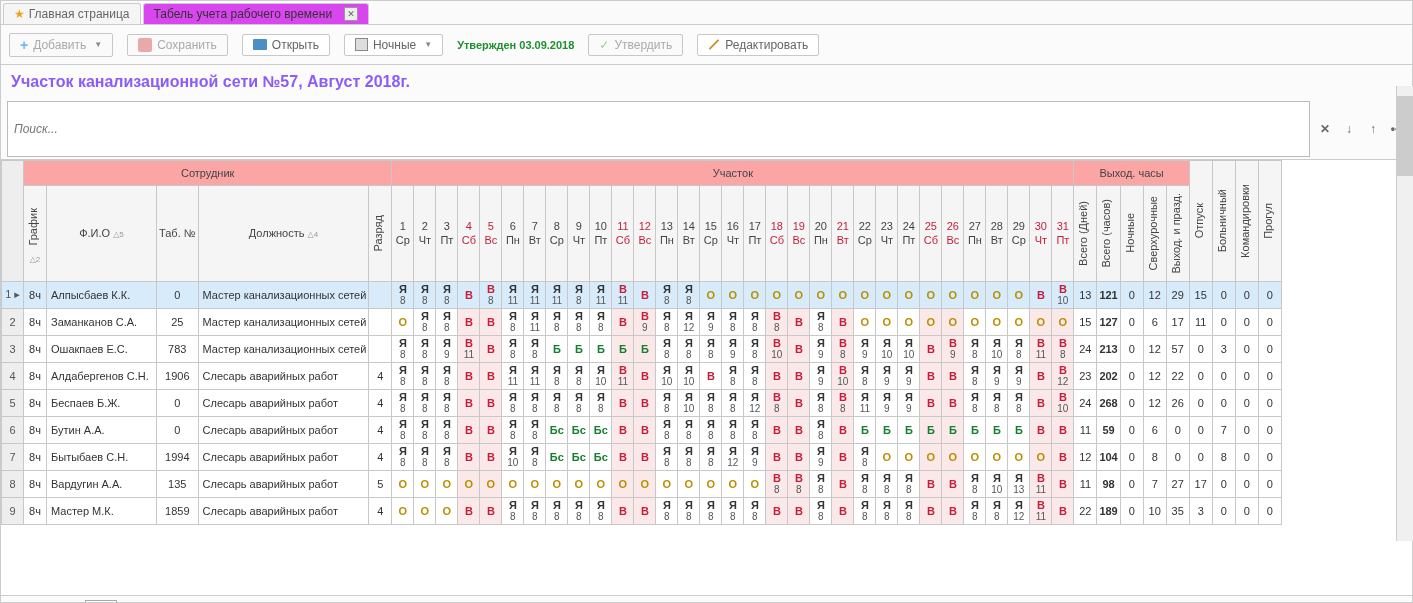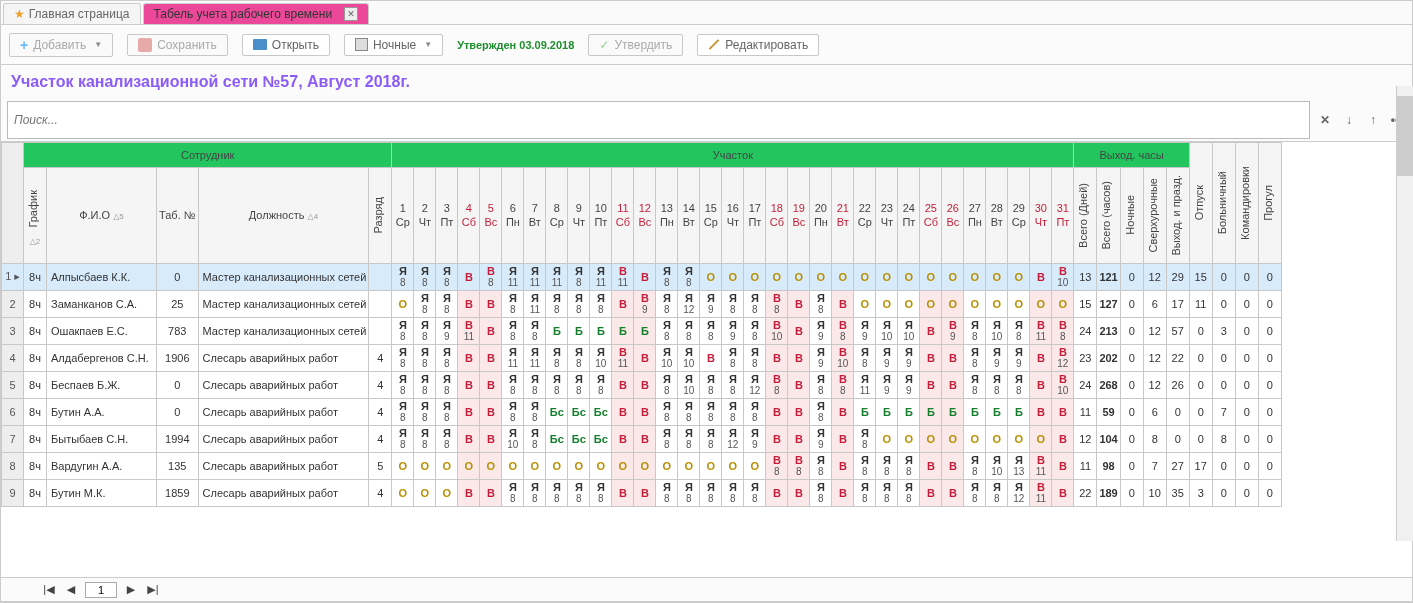--- a/index.html
+++ b/index.html
@@ -1,42 +1,42 @@
 <!DOCTYPE html>
 <html><head>
 <meta charset="utf-8">
 <style>
 *{box-sizing:border-box;margin:0;padding:0}
 body{font-family:Arial,sans-serif;font-size:12px;color:#333;background:#fff;width:1413px;height:603px;overflow:hidden;border:1px solid #ccc}
 .tabs{display:flex;background:#fafafa;border-bottom:1px solid #ccc;height:24px;align-items:flex-end}
 .tab{padding:3px 10px;border:1px solid #ccc;border-bottom:none;background:#f5f5f5;font-size:12px;color:#666;display:flex;align-items:center;gap:4px;cursor:pointer;border-radius:3px 3px 0 0;margin-left:2px}
-.tab.active{background:#ec4899;font-weight:normal;color:#333}
+.tab.active{background:#d946ef;font-weight:normal;color:#333}
 .tab .star{color:#f0a020}
 .tab-close{width:14px;height:14px;border:1px solid #999;display:flex;align-items:center;justify-content:center;font-size:9px;color:#666;margin-left:8px;background:#eee}
 .toolbar{display:flex;align-items:center;border-bottom:1px solid #ccc;height:40px;padding:0 8px;gap:14px;background:#fbfbfb}
 .btn{border:1px solid #c8c8c8;padding:3px 10px;background:#fff;font-size:12px;color:#666;display:flex;align-items:center;gap:5px;cursor:pointer;border-radius:2px}
 .btn.disabled{color:#aaa;background:#fafafa}
 .plus{color:#6bb8ff;font-weight:bold;font-size:14px}
 .disk{width:14px;height:14px;background:#e8a9a9;border-radius:2px;display:inline-block;position:relative}
 .folder{width:14px;height:11px;background:#4a8fc8;border-radius:1px;display:inline-block}
 .printer{width:13px;height:13px;border:1px solid #888;background:#ddd;display:inline-block}
 .pencil{width:2px;height:13px;background:#c49832;transform:rotate(45deg);display:inline-block;margin:0 5px}
 .check{color:#9bd09b}
 .drop{font-size:8px;color:#888;margin-left:3px}
 .approved{color:#1f8f2e;font-weight:bold;font-size:11px}
 .title{padding:8px 10px;background:#fbfbfb}
 .title h2{font-size:16px;color:#8b5cf6;font-weight:bold}
 .searchbar{display:flex;align-items:center;padding:2px 6px;gap:6px;background:#fbfbfb;border-bottom:1px solid #ccc}
-.searchbar input{flex:1;border:1px solid #bbb;padding:11px 6px;font-size:12px;color:#888;font-style:italic}
+.searchbar input{flex:1;border:1px solid #bbb;padding:20px 6px;font-size:12px;color:#888;font-style:italic}
 .sbtn{width:18px;height:18px;display:flex;align-items:center;justify-content:center;color:#666;cursor:pointer;font-weight:bold}
 .grid-wrapper{height:435px;overflow:auto;position:relative}
 table{border-collapse:collapse;font-size:11px}
 th,td{border:1px solid #c8c8c8;text-align:center;padding:1px 2px;background:#fff}
 th{background:#f5f5f5;color:#444;font-weight:normal}
-.h-group{background:#22c55e;padding:6px}
+.h-group{background:#fca5a5;padding:6px}
 .vert{writing-mode:vertical-rl;transform:rotate(180deg);padding:6px 1px;min-width:18px;white-space:nowrap;font-size:11px}
 .colh{min-width:22px;padding:3px 1px;line-height:14px}
 .num-col{background:#eee;width:22px;color:#555}
 .row-sel td{background:#d8ebfb!important}
 .cell-v{font-weight:bold;line-height:12px}
 .sub-v{font-size:10px;color:#555;line-height:12px;display:block}
 .B{color:#c41e3a}
 .O{color:#b88f00}
 .Ya{color:#333}
 .Bl{color:#157f2e}
@@ -570,21 +570,21 @@
           <td>7</td>
           <td>27</td>
           <td>17</td>
           <td>0</td>
           <td>0</td>
           <td>0</td>
         </tr>
         <tr>
           <td class="num-col">9</td>
           <td>8ч</td>
-          <td class="left">Бутин М.К.</td>
+          <td class="left">Мастер М.К.</td>
           <td>1859</td>
           <td class="left">Слесарь аварийных работ</td>
           <td>4</td>
           <td class=""><span class="cell-v O">О</span></td>
           <td class=""><span class="cell-v O">О</span></td>
           <td class=""><span class="cell-v O">О</span></td>
           <td class="wkd"><span class="cell-v B">В</span></td>
           <td class="wkd"><span class="cell-v B">В</span></td>
           <td class=""><span class="cell-v Ya">Я</span><span class="sub-v">8</span></td>
           <td class=""><span class="cell-v Ya">Я</span><span class="sub-v">8</span></td>

